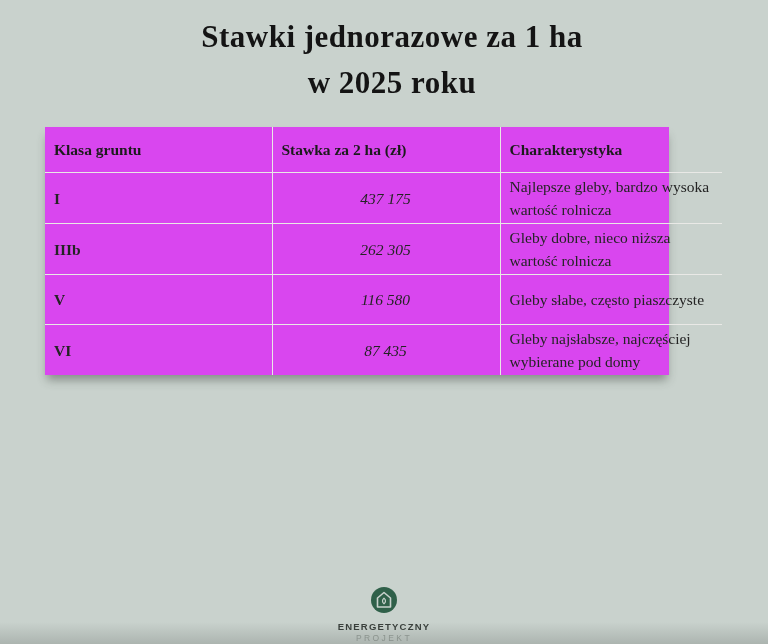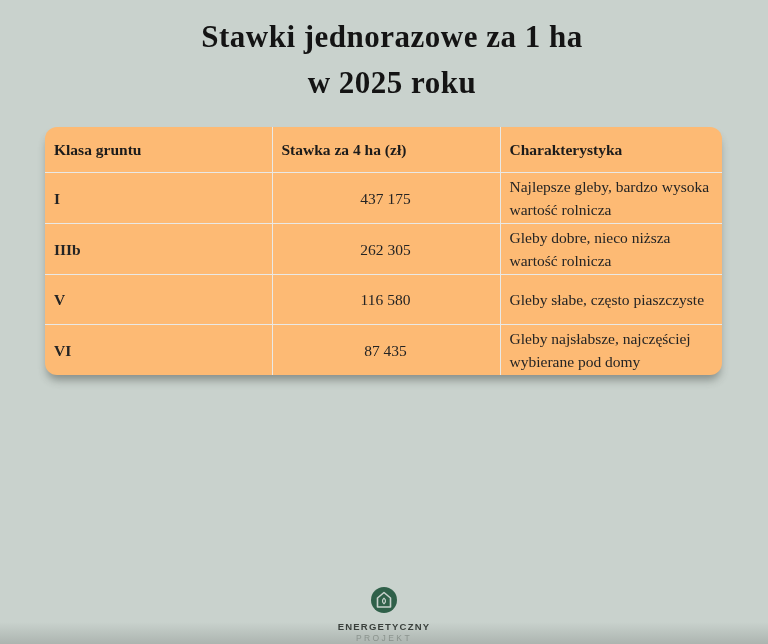--- a/index.html
+++ b/index.html
@@ -25,24 +25,23 @@
     font-size: 31px;
     font-weight: 600;
     line-height: 46px;
     letter-spacing: 0.5px;
     color: #141414;
   }
   .card {
     position: absolute;
     left: 45px;
     top: 127px;
-    width: 677px;
-    background: #fdba74;
+    width: 624px;
+    background: #d946ef;
     box-shadow: 0 7px 9px -2px rgba(55, 62, 58, 0.45);
-    border-radius: 12px;
   }
   table.rates {
     width: 100%;
     border-collapse: collapse;
     table-layout: fixed;
   }
   table.rates col.c1 { width: 227px; }
   table.rates col.c2 { width: 228px; }
   table.rates col.c3 { width: 222px; }
   table.rates th,
@@ -60,21 +59,21 @@
   table.rates tr:last-child td { border-bottom: none; }
   table.rates thead th {
     height: 41px;
     text-align: left;
     font-weight: 700;
     font-size: 15.5px;
     color: #1b1b1b;
   }
   table.rates tbody td { height: 45px; }
   table.rates tbody td:first-child { font-weight: 700; }
-  table.rates tbody td:nth-child(2) { text-align: center; }
+  table.rates tbody td:nth-child(2) { text-align: center; font-style: italic; }
   .footer {
     position: absolute;
     left: 0;
     top: 586px;
     width: 768px;
     text-align: center;
     font-family: "Liberation Sans", sans-serif;
   }
   .logo-badge {
     display: inline-block;
@@ -115,21 +114,21 @@
   <div class="card">
     <table class="rates">
       <colgroup>
           <col class="c1">
           <col class="c2">
           <col class="c3">
         </colgroup>
       <thead>
         <tr>
           <th>Klasa gruntu</th>
-          <th>Stawka za 4 ha (zł)</th>
+          <th>Stawka za 2 ha (zł)</th>
           <th>Charakterystyka</th>
         </tr>
       </thead>
       <tbody>
           <tr>
             <td>I</td>
             <td>437 175</td>
             <td>Najlepsze gleby, bardzo wysoka wartość rolnicza</td>
           </tr>
           <tr>

